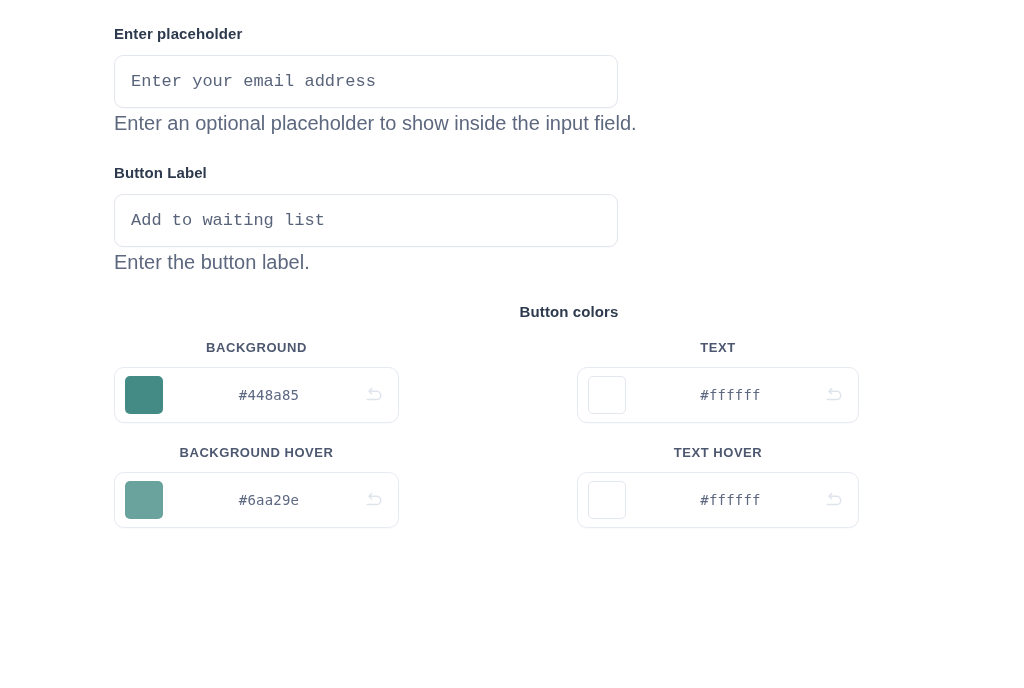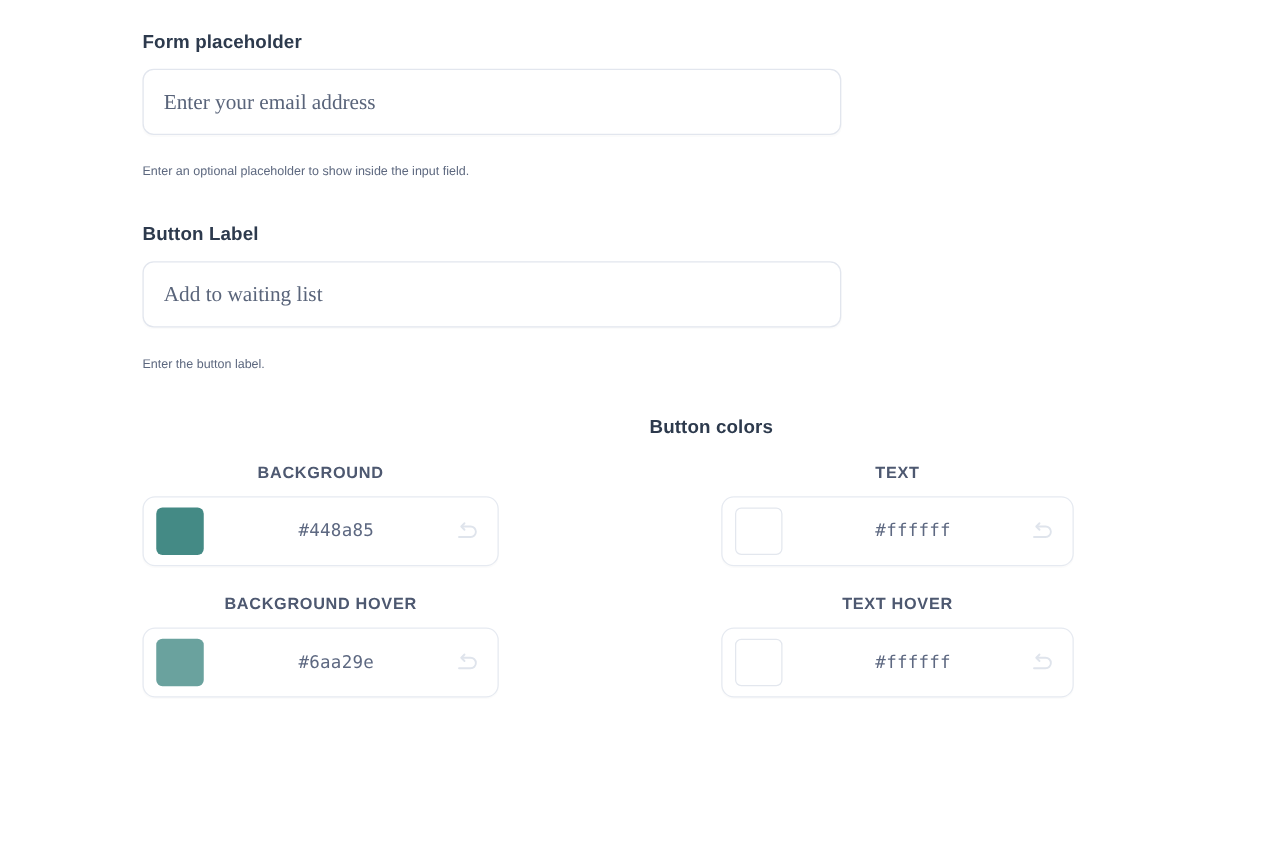--- a/index.html
+++ b/index.html
@@ -31,38 +31,38 @@
     font-weight: 700;
     color: #2d3a4d;
     line-height: 20px;
     margin-bottom: 11px;
     letter-spacing: 0.1px;
   }
 
   .text-input {
     box-sizing: border-box;
     display: block;
-    width: 559px;
+    width: 504px;
     height: 53px;
     padding: 0 16px;
     border: 1px solid #e2e6ee;
     border-radius: 9px;
     background: #ffffff;
-    font-family: Liberation Serif, serif;
+    font-family: Liberation Mono, monospace;
     font-size: 17px;
     color: #59647a;
     line-height: 51px;
     outline: none;
     box-shadow: 0 1px 1px rgba(16, 24, 40, 0.02);
   }
   .text-input::placeholder { color: #59647a; opacity: 1; }
 
   .field-help {
-    margin-top: 20px;
-    font-size: 10px;
+    margin-top: 5px;
+    font-size: 20px;
     color: #5d687f;
     line-height: 20px;
   }
 
   
   .colors-section { margin-top: 2px; }
 
   .section-title {
     font-size: 15px;
     font-weight: 700;
@@ -151,21 +151,21 @@
     color: #5d687f;
     line-height: 20px;
   }
 </style>
 </head>
 <body>
 
 <div class="settings-form">
 
   <div class="field-block">
-    <div class="field-label">Form placeholder</div>
+    <div class="field-label">Enter placeholder</div>
     <input class="text-input" type="text" placeholder="Enter your email address" style="">
     <div class="field-help">Enter an optional placeholder to show inside the input field.</div>
   </div>
 
   <div class="field-block">
     <div class="field-label">Button Label</div>
     <input class="text-input" type="text" placeholder="Add to waiting list" style="">
     <div class="field-help">Enter the button label.</div>
   </div>
 

